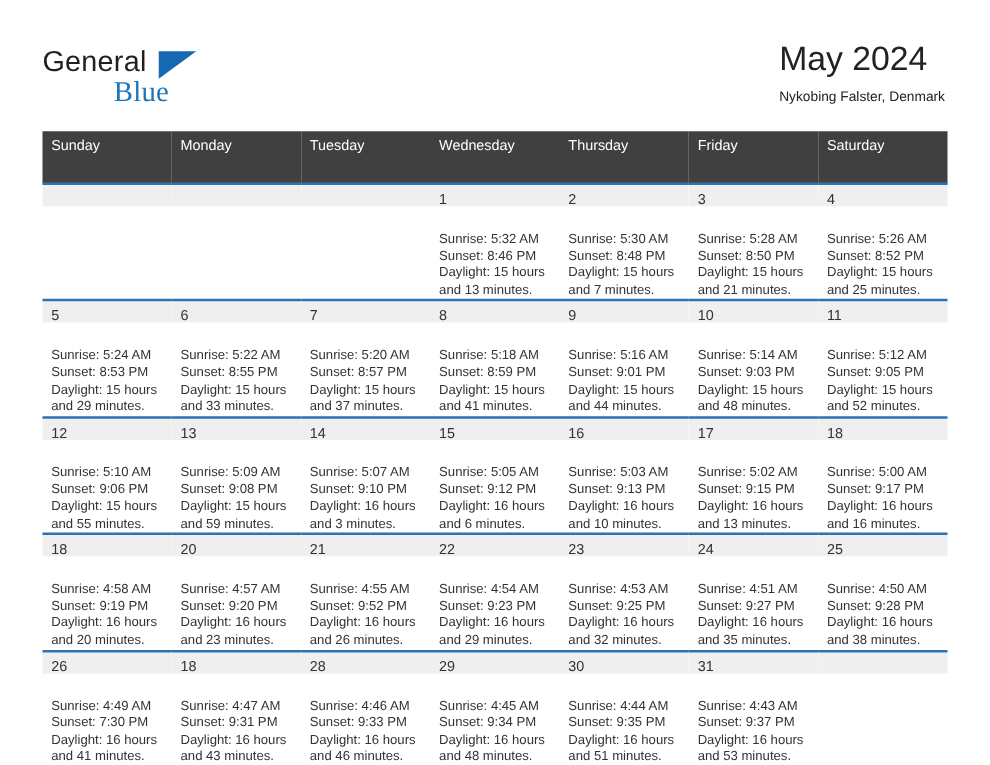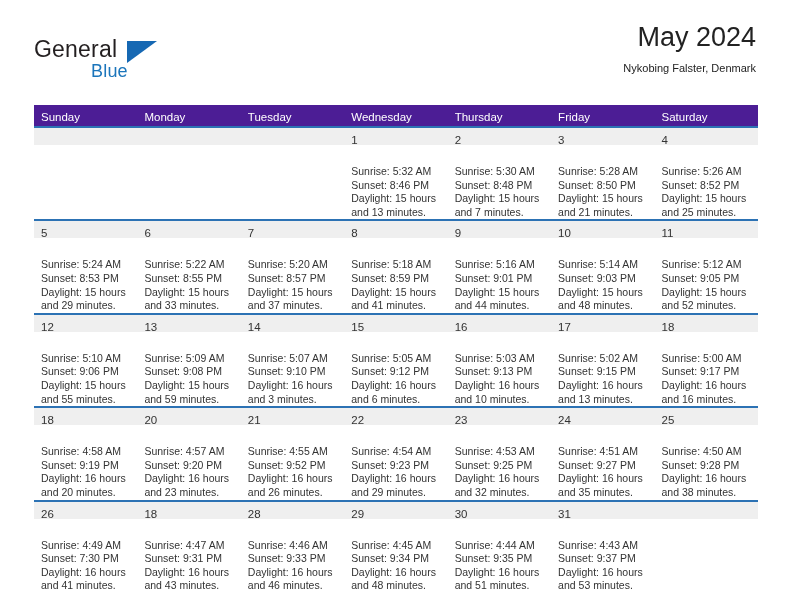--- a/index.html
+++ b/index.html
@@ -53,31 +53,30 @@
     top: 5px;
     width: 0;
     height: 0;
     border-left: 30px solid #1668b3;
     border-bottom: 22px solid transparent;
   }
   .logo-blue {
     position: absolute;
     left: 57px;
     top: 25px;
-    font-size: 18px;
+    font-size: 23px;
     color: #1b75bb;
     letter-spacing: 0.2px;
-    font-family: Liberation Sans, sans-serif;
+    font-family: Liberation Serif, serif;
   }
 
   .title-block {
     position: absolute;
     right: 36px;
-    top: 20px;
-    text-align: right;
+    top: 30px;
   }
   .cal-title {
     font-size: 27px;
     color: #222222;
     font-weight: normal;
     line-height: 34px;
     white-space: nowrap;
   }
   .cal-subtitle {
     font-size: 11px;
@@ -91,26 +90,26 @@
   .calendar {
     position: absolute;
     left: 34px;
     top: 105px;
     width: 724px;
     border-collapse: collapse;
     table-layout: fixed;
   }
 
   .calendar th {
-    background: #4c1d95;
+    background: #404040;
     color: #ffffff;
     font-size: 11.5px;
     font-weight: normal;
     text-align: left;
-    padding: 5px 0 3px 7px;
+    padding: 5px 0 23px 7px;
     height: 13px;
     border: none;
   }
 
   .calendar td {
     vertical-align: top;
     padding: 0;
     border: none;
     border-top: 2px solid #2c72b4;
     height: 88px;

